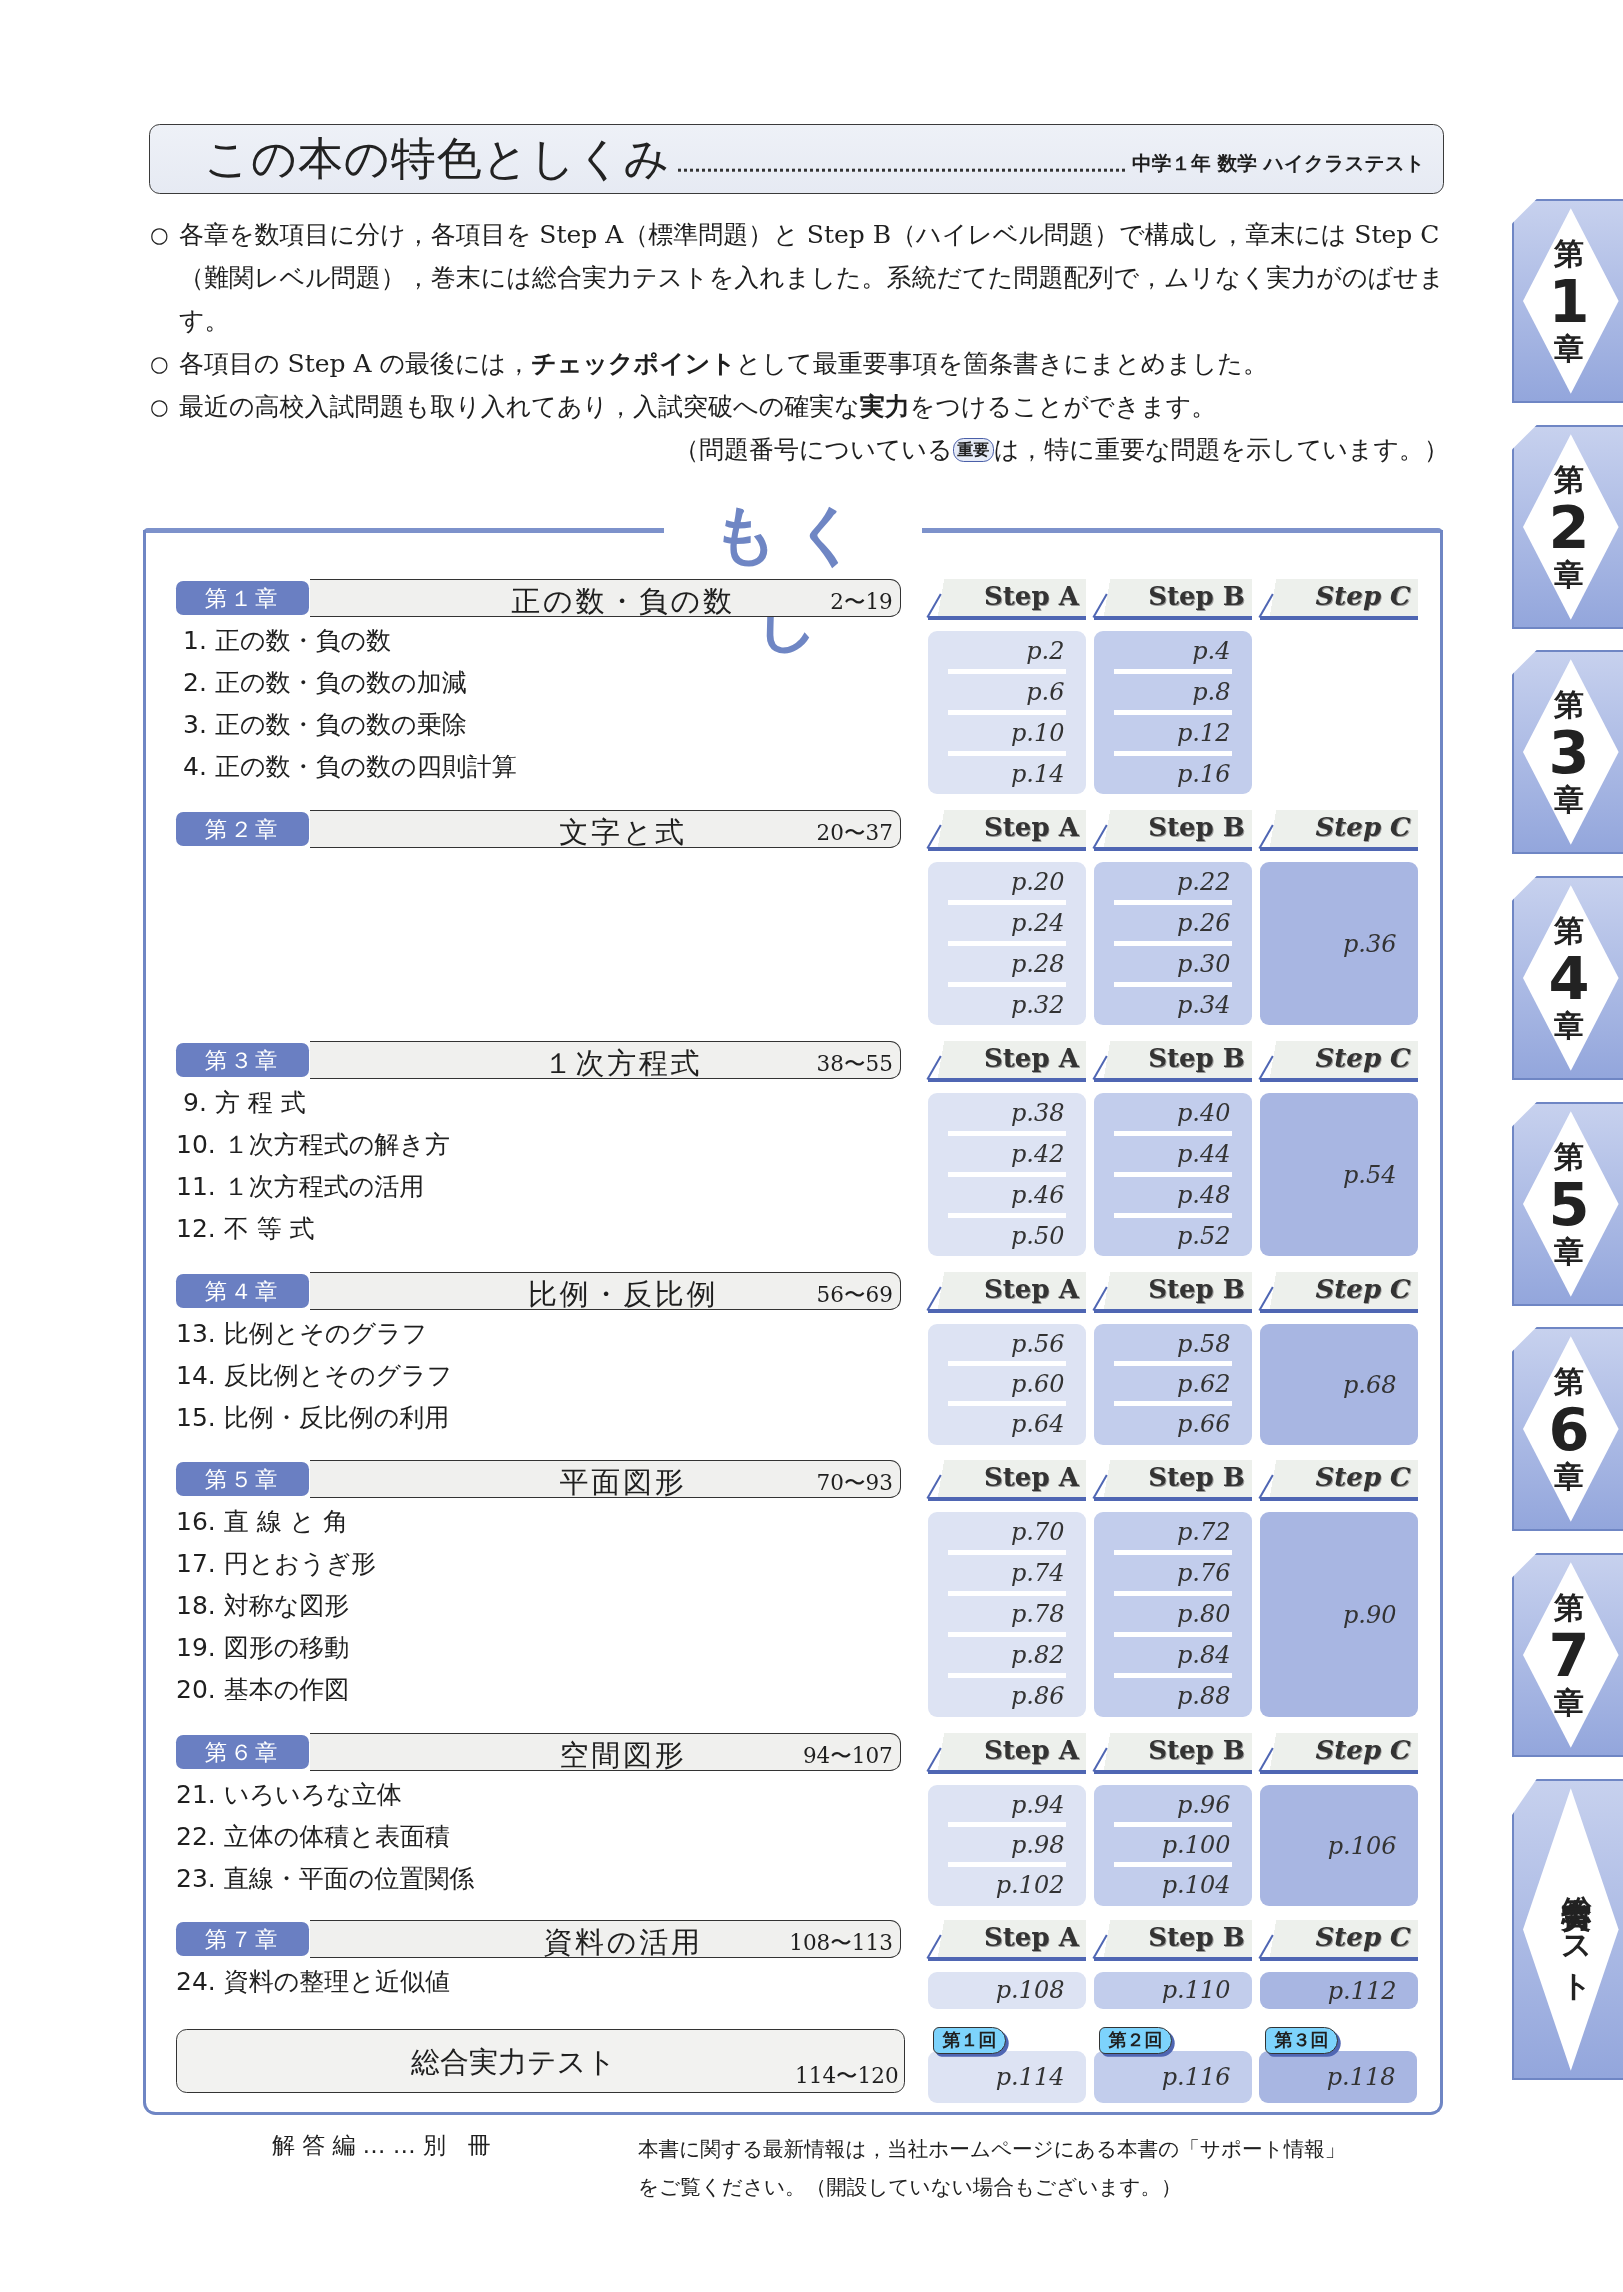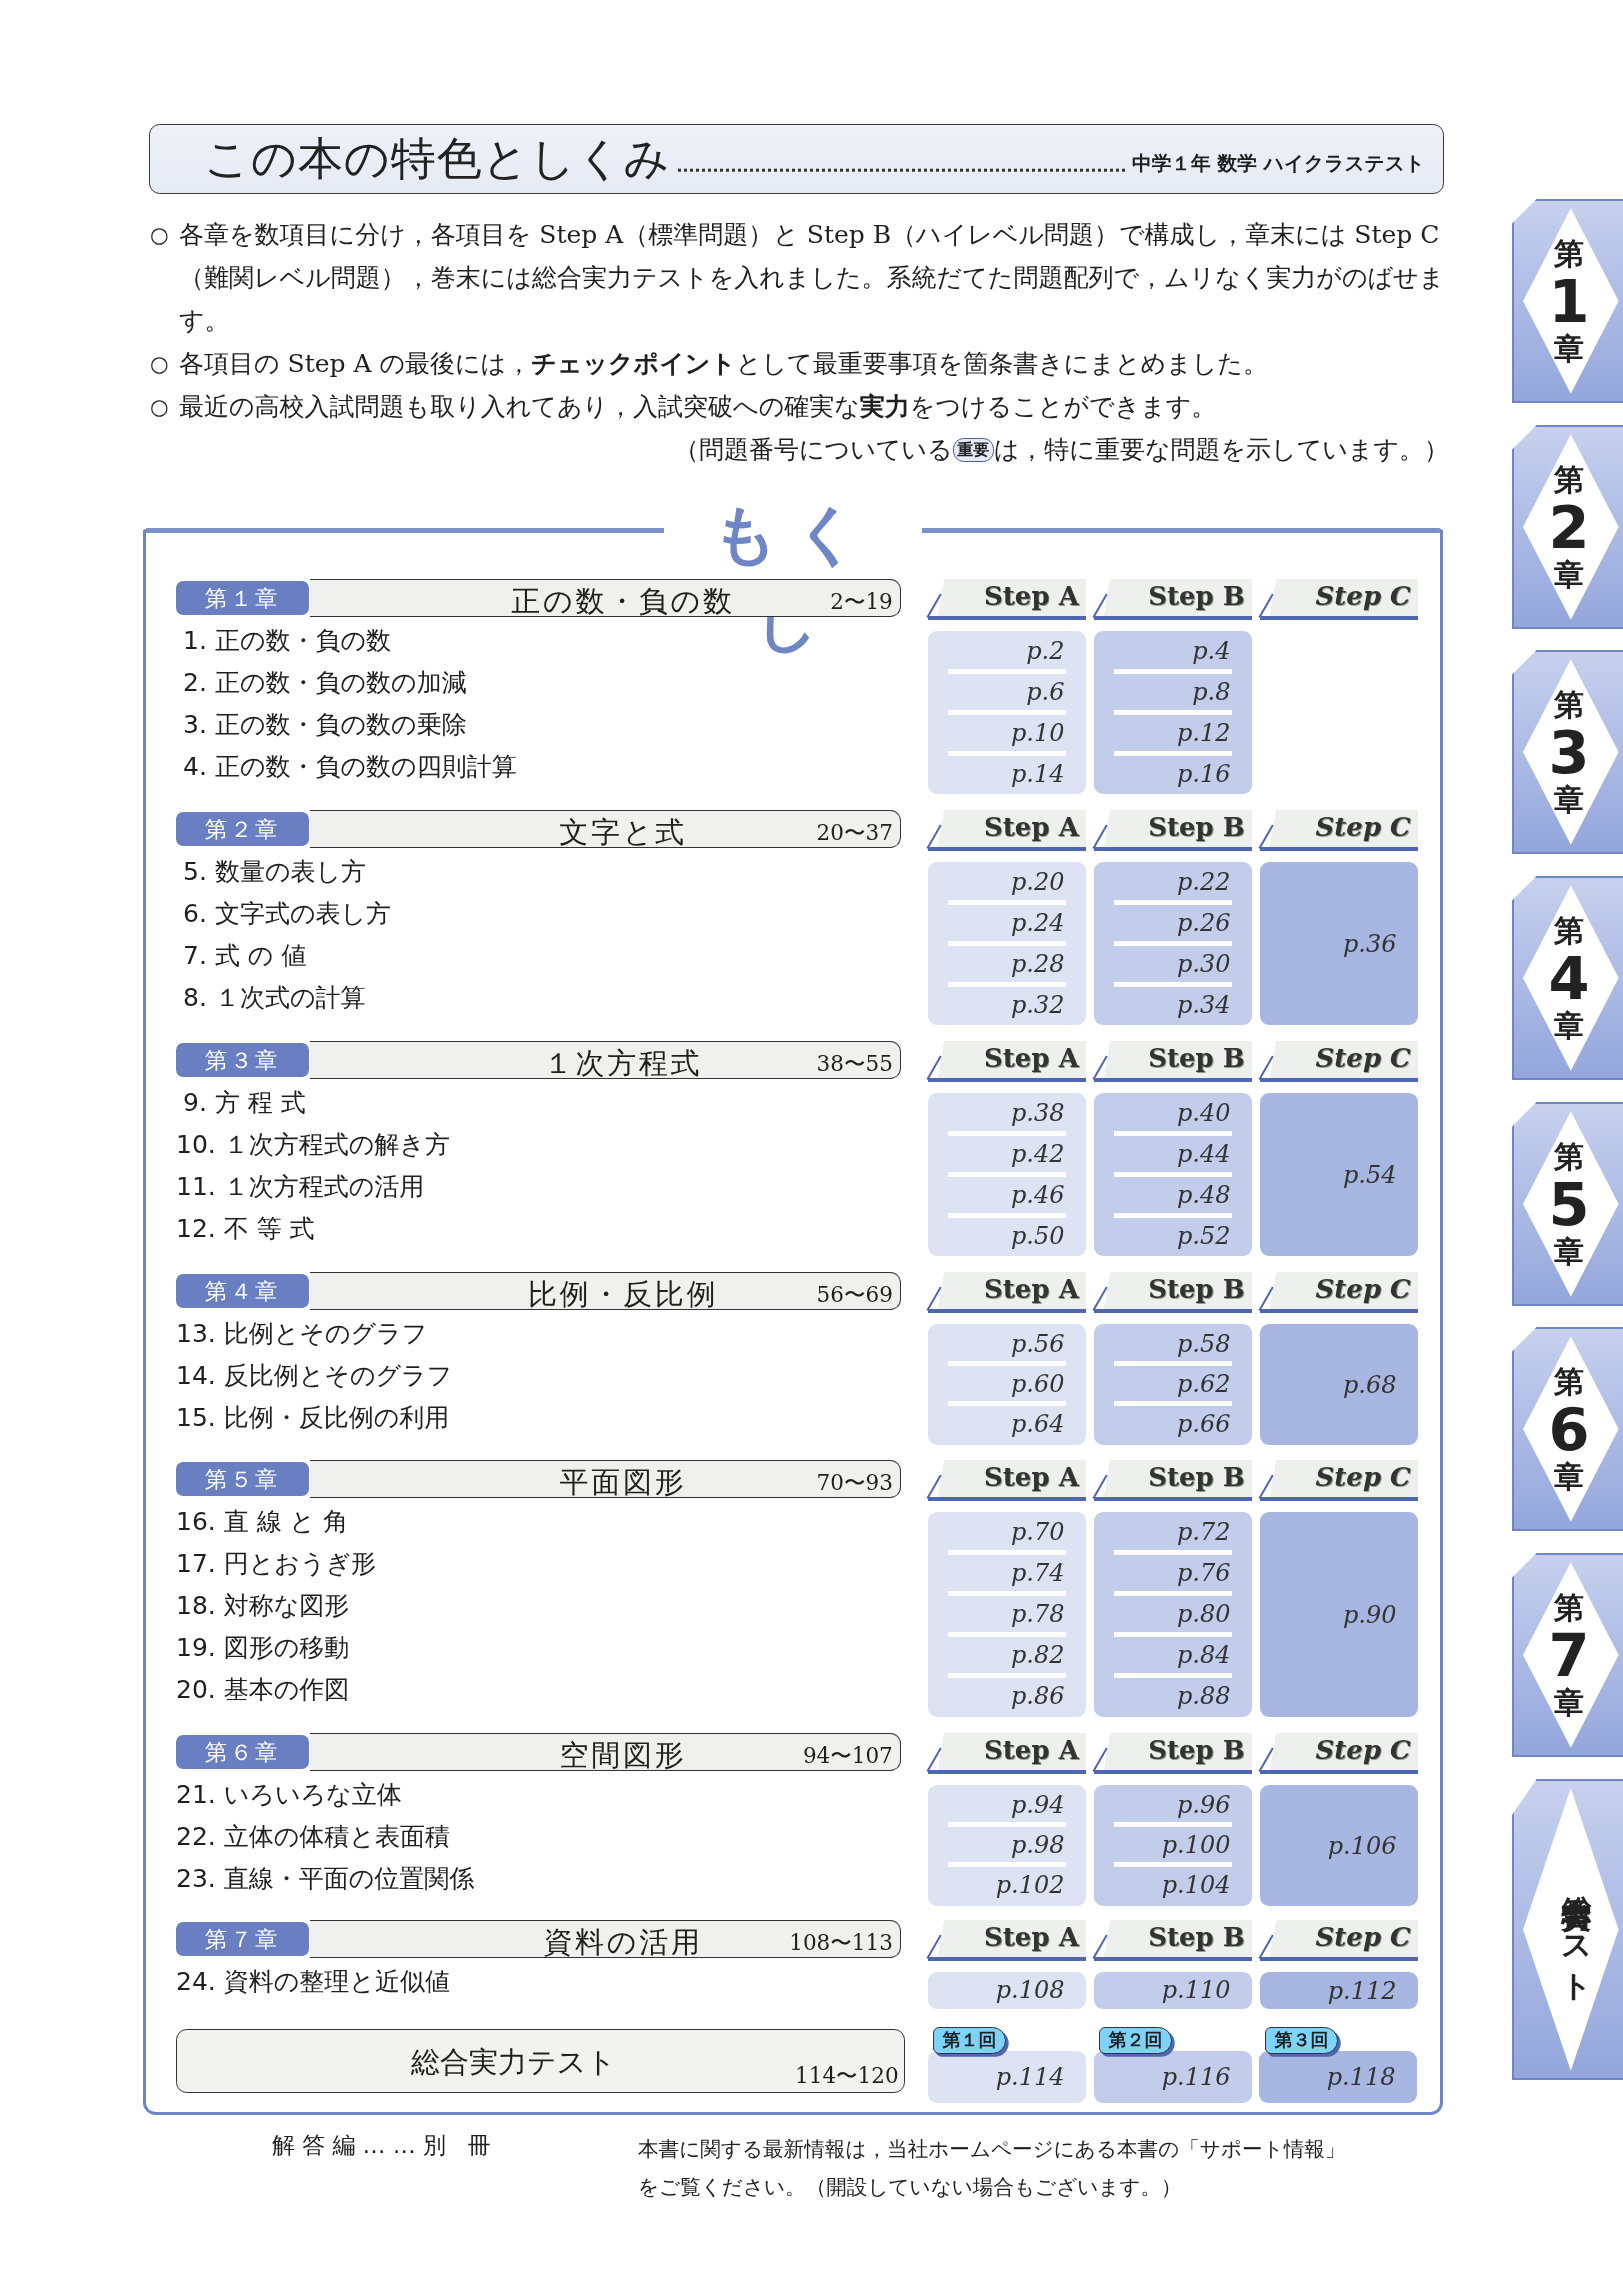--- a/index.html
+++ b/index.html
@@ -179,26 +179,20 @@
       </div>
       <div class="step-head step-a">
         <span>Step A</span>
       </div>
       <div class="step-head step-b">
         <span>Step B</span>
       </div>
       <div class="step-head step-c">
         <span>Step C</span>
       </div>
-      <div class="sections">
-        <div class="section"><span class="num">5</span><span>. </span><span>数量の表し方</span></div>
-        <div class="section"><span class="num">6</span><span>. </span><span>文字式の表し方</span></div>
-        <div class="section"><span class="num">7</span><span>. </span><span>式 の 値</span></div>
-        <div class="section"><span class="num">8</span><span>. </span><span>１次式の計算</span></div>
-      </div>
       <div class="step-col col-a" style="top:52px;height:163px">
         <div class="cell" style="height:41px;line-height:41px">p.20</div>
         <div class="cell" style="height:41px;line-height:41px">p.24</div>
         <div class="cell" style="height:41px;line-height:41px">p.28</div>
         <div class="cell" style="height:41px;line-height:41px">p.32</div>
       </div>
       <div class="step-col col-b" style="top:52px;height:163px">
         <div class="cell" style="height:41px;line-height:41px">p.22</div>
         <div class="cell" style="height:41px;line-height:41px">p.26</div>
         <div class="cell" style="height:41px;line-height:41px">p.30</div>

